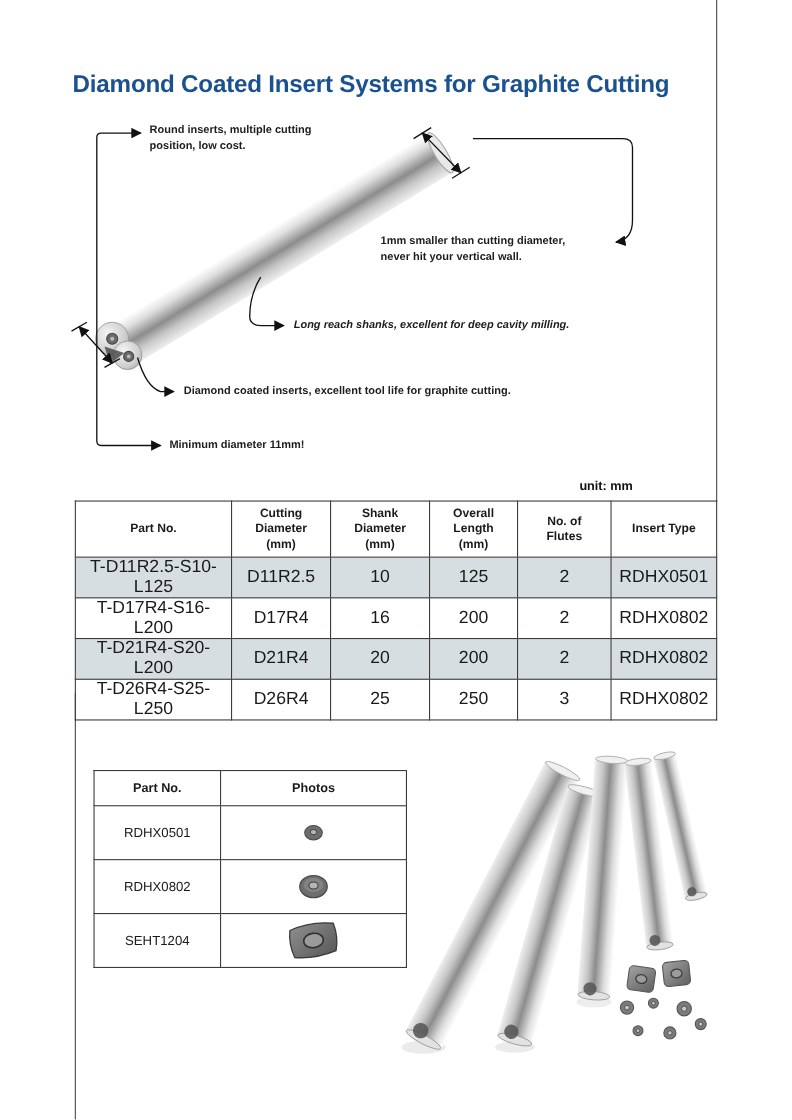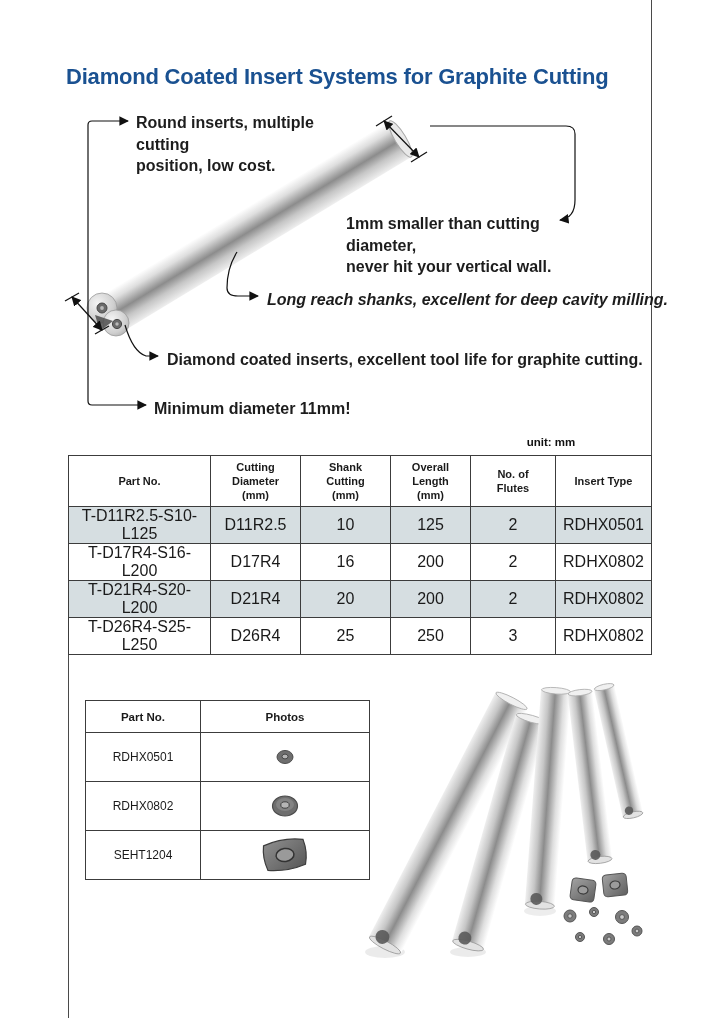--- a/index.html
+++ b/index.html
@@ -5,21 +5,21 @@
   html,body{margin:0;padding:0;background:#ffffff;}
   .page{
     position:relative;width:720px;height:1018px;background:#ffffff;
     font-family:"Liberation Sans",sans-serif;color:#1a1a1a;overflow:hidden;
   }
   .title{
     position:absolute;left:66px;top:64px;width:600px;
     font-size:22px;font-weight:bold;color:#1a5191;letter-spacing:-0.2px;
   }
   .ann{
-    position:absolute;font-size:16px;font-weight:bold;color:#1d1d1d;
+    position:absolute;font-size:10px;font-weight:bold;color:#1d1d1d;
     white-space:pre-line;line-height:1.35;
   }
   #ann-round{left:136px;top:112px;width:200px;}
   #ann-onemm{left:346px;top:213px;width:220px;}
   #ann-longreach{left:267px;top:289px;white-space:nowrap;font-style:italic;}
   #ann-diamond{left:167px;top:349px;white-space:nowrap;}
   #ann-mindia{left:154px;top:398px;white-space:nowrap;}
   .unit-label{
     position:absolute;left:451px;top:436px;width:200px;text-align:center;
     font-size:11.5px;font-weight:bold;color:#111;
@@ -189,21 +189,21 @@
         <col style="width:85px">
         <col style="width:96px">
     </colgroup>
     <thead>
       <tr>
         <th>Part No.</th>
         <th>Cutting
 Diameter
 (mm)</th>
         <th>Shank
-Cutting
+Diameter
 (mm)</th>
         <th>Overall
 Length
 (mm)</th>
         <th>No. of
 Flutes</th>
         <th>Insert Type</th>
       </tr>
     </thead>
     <tbody>

